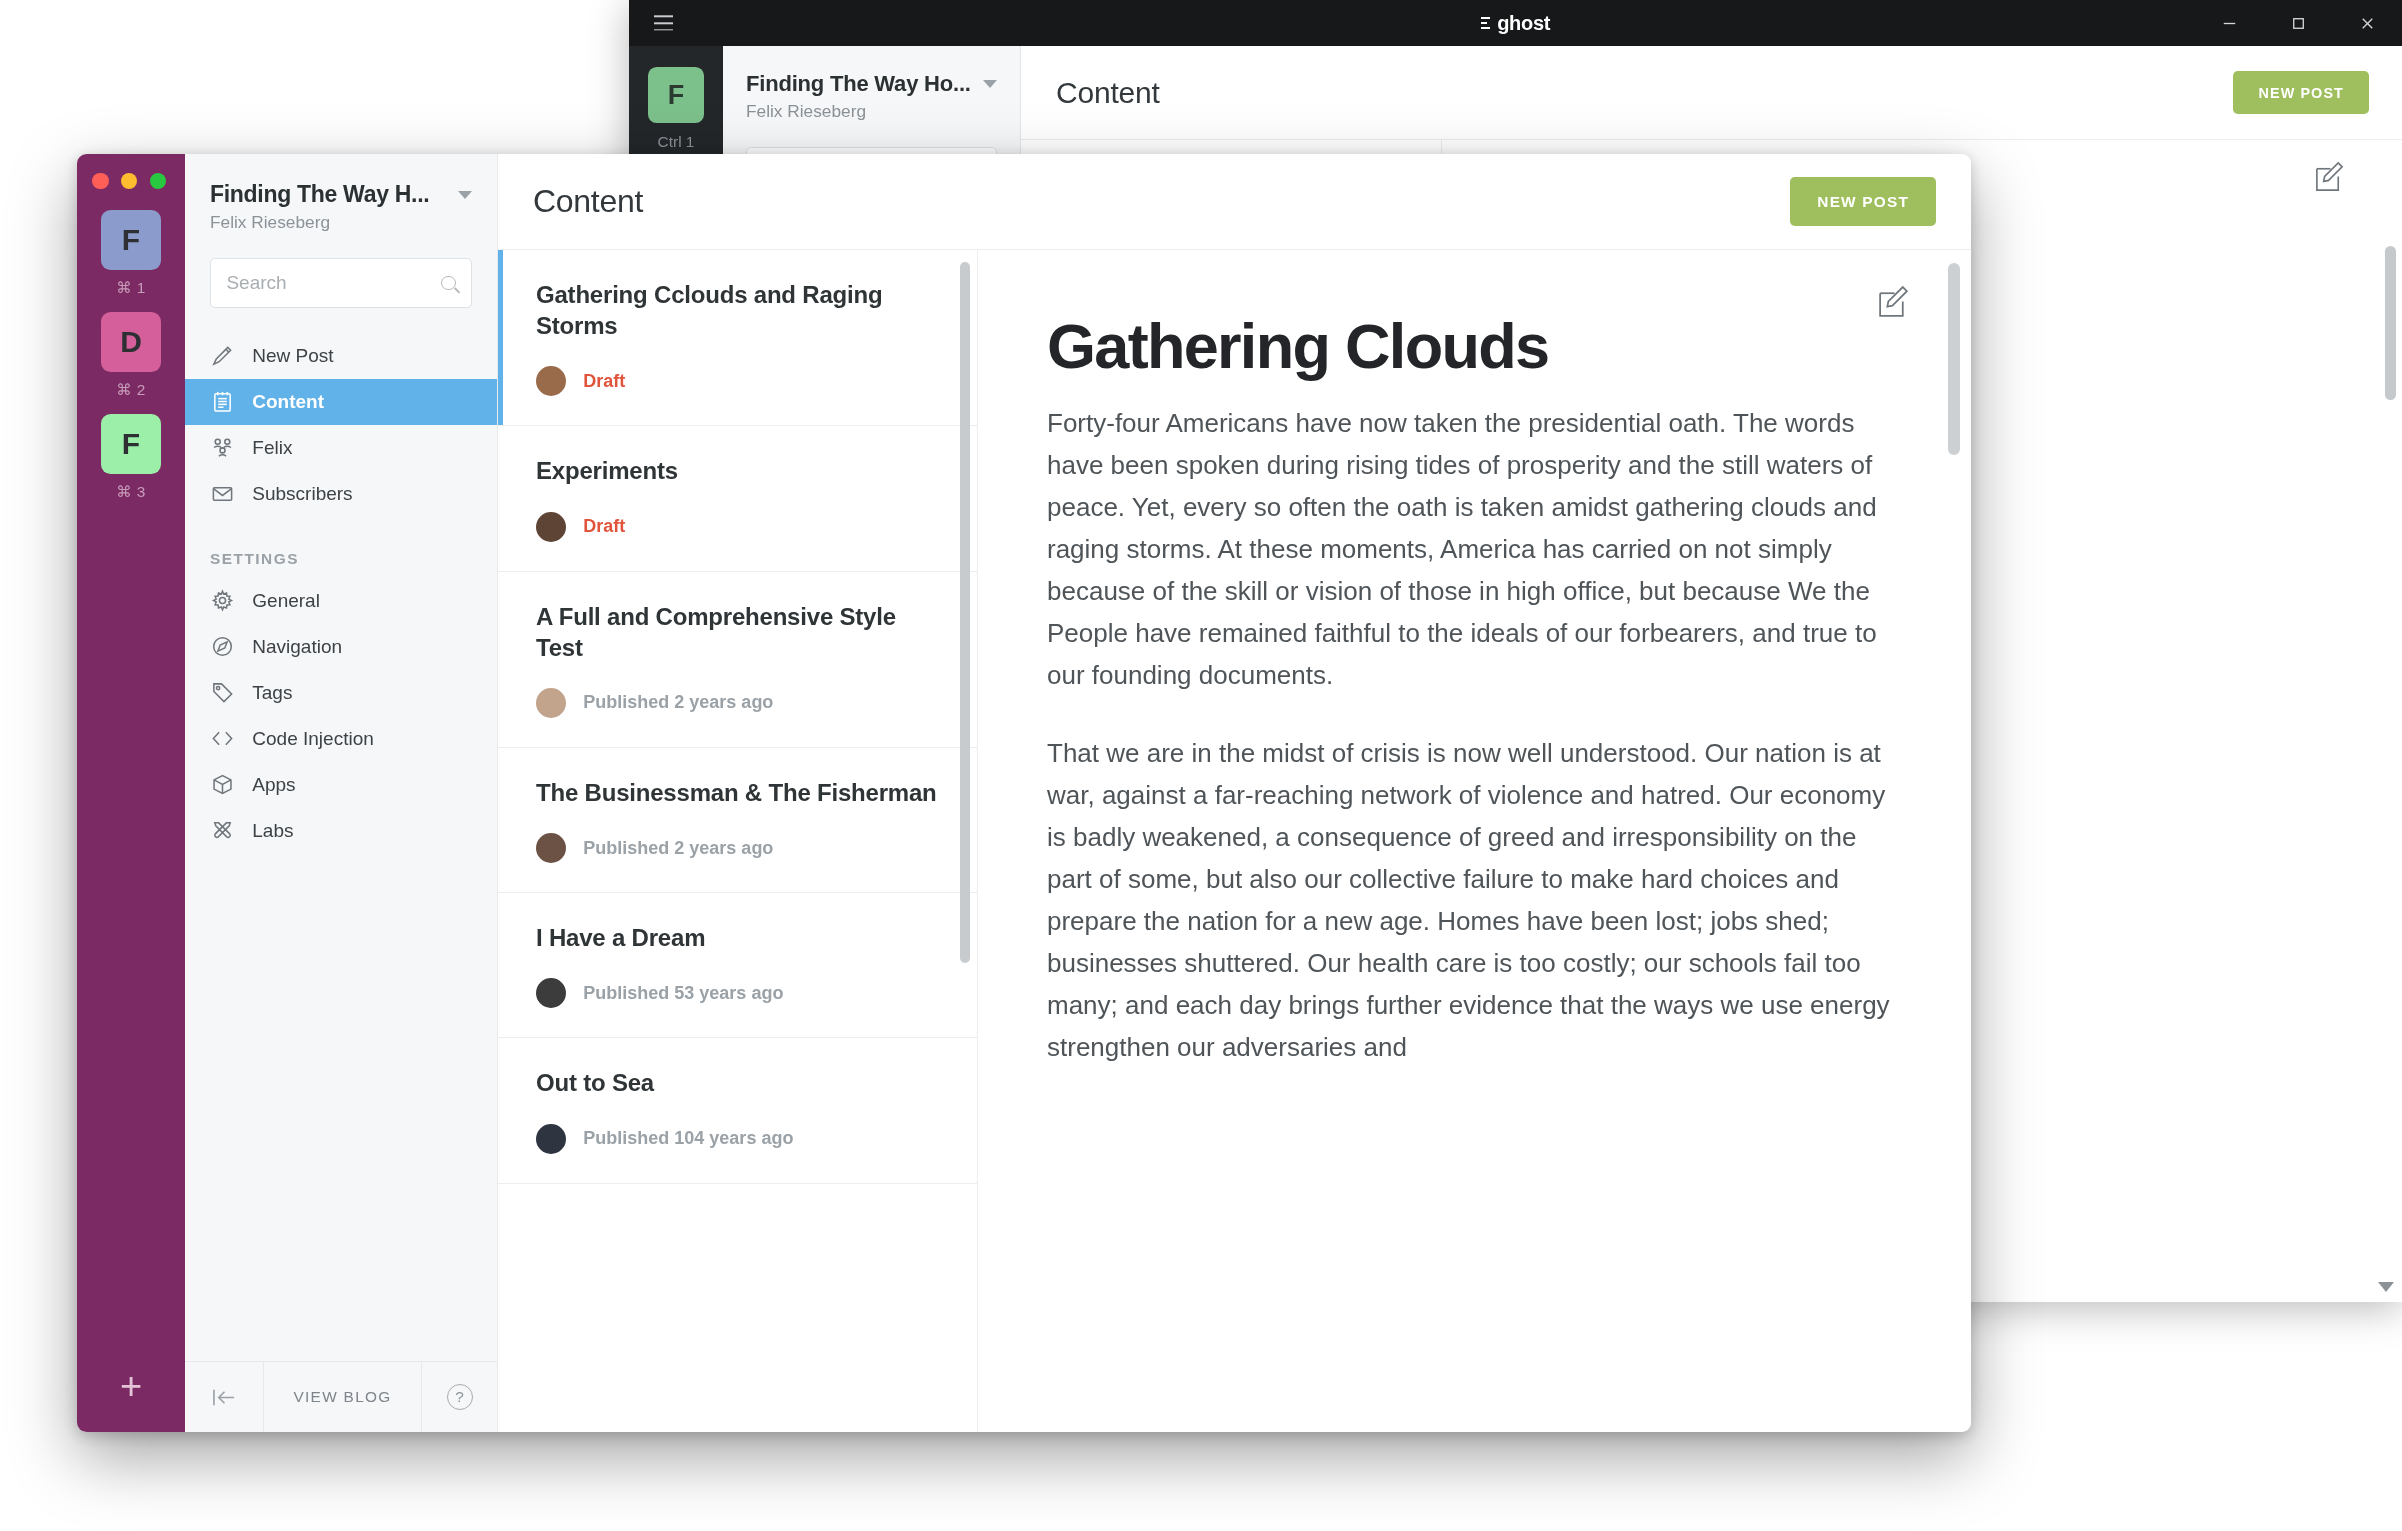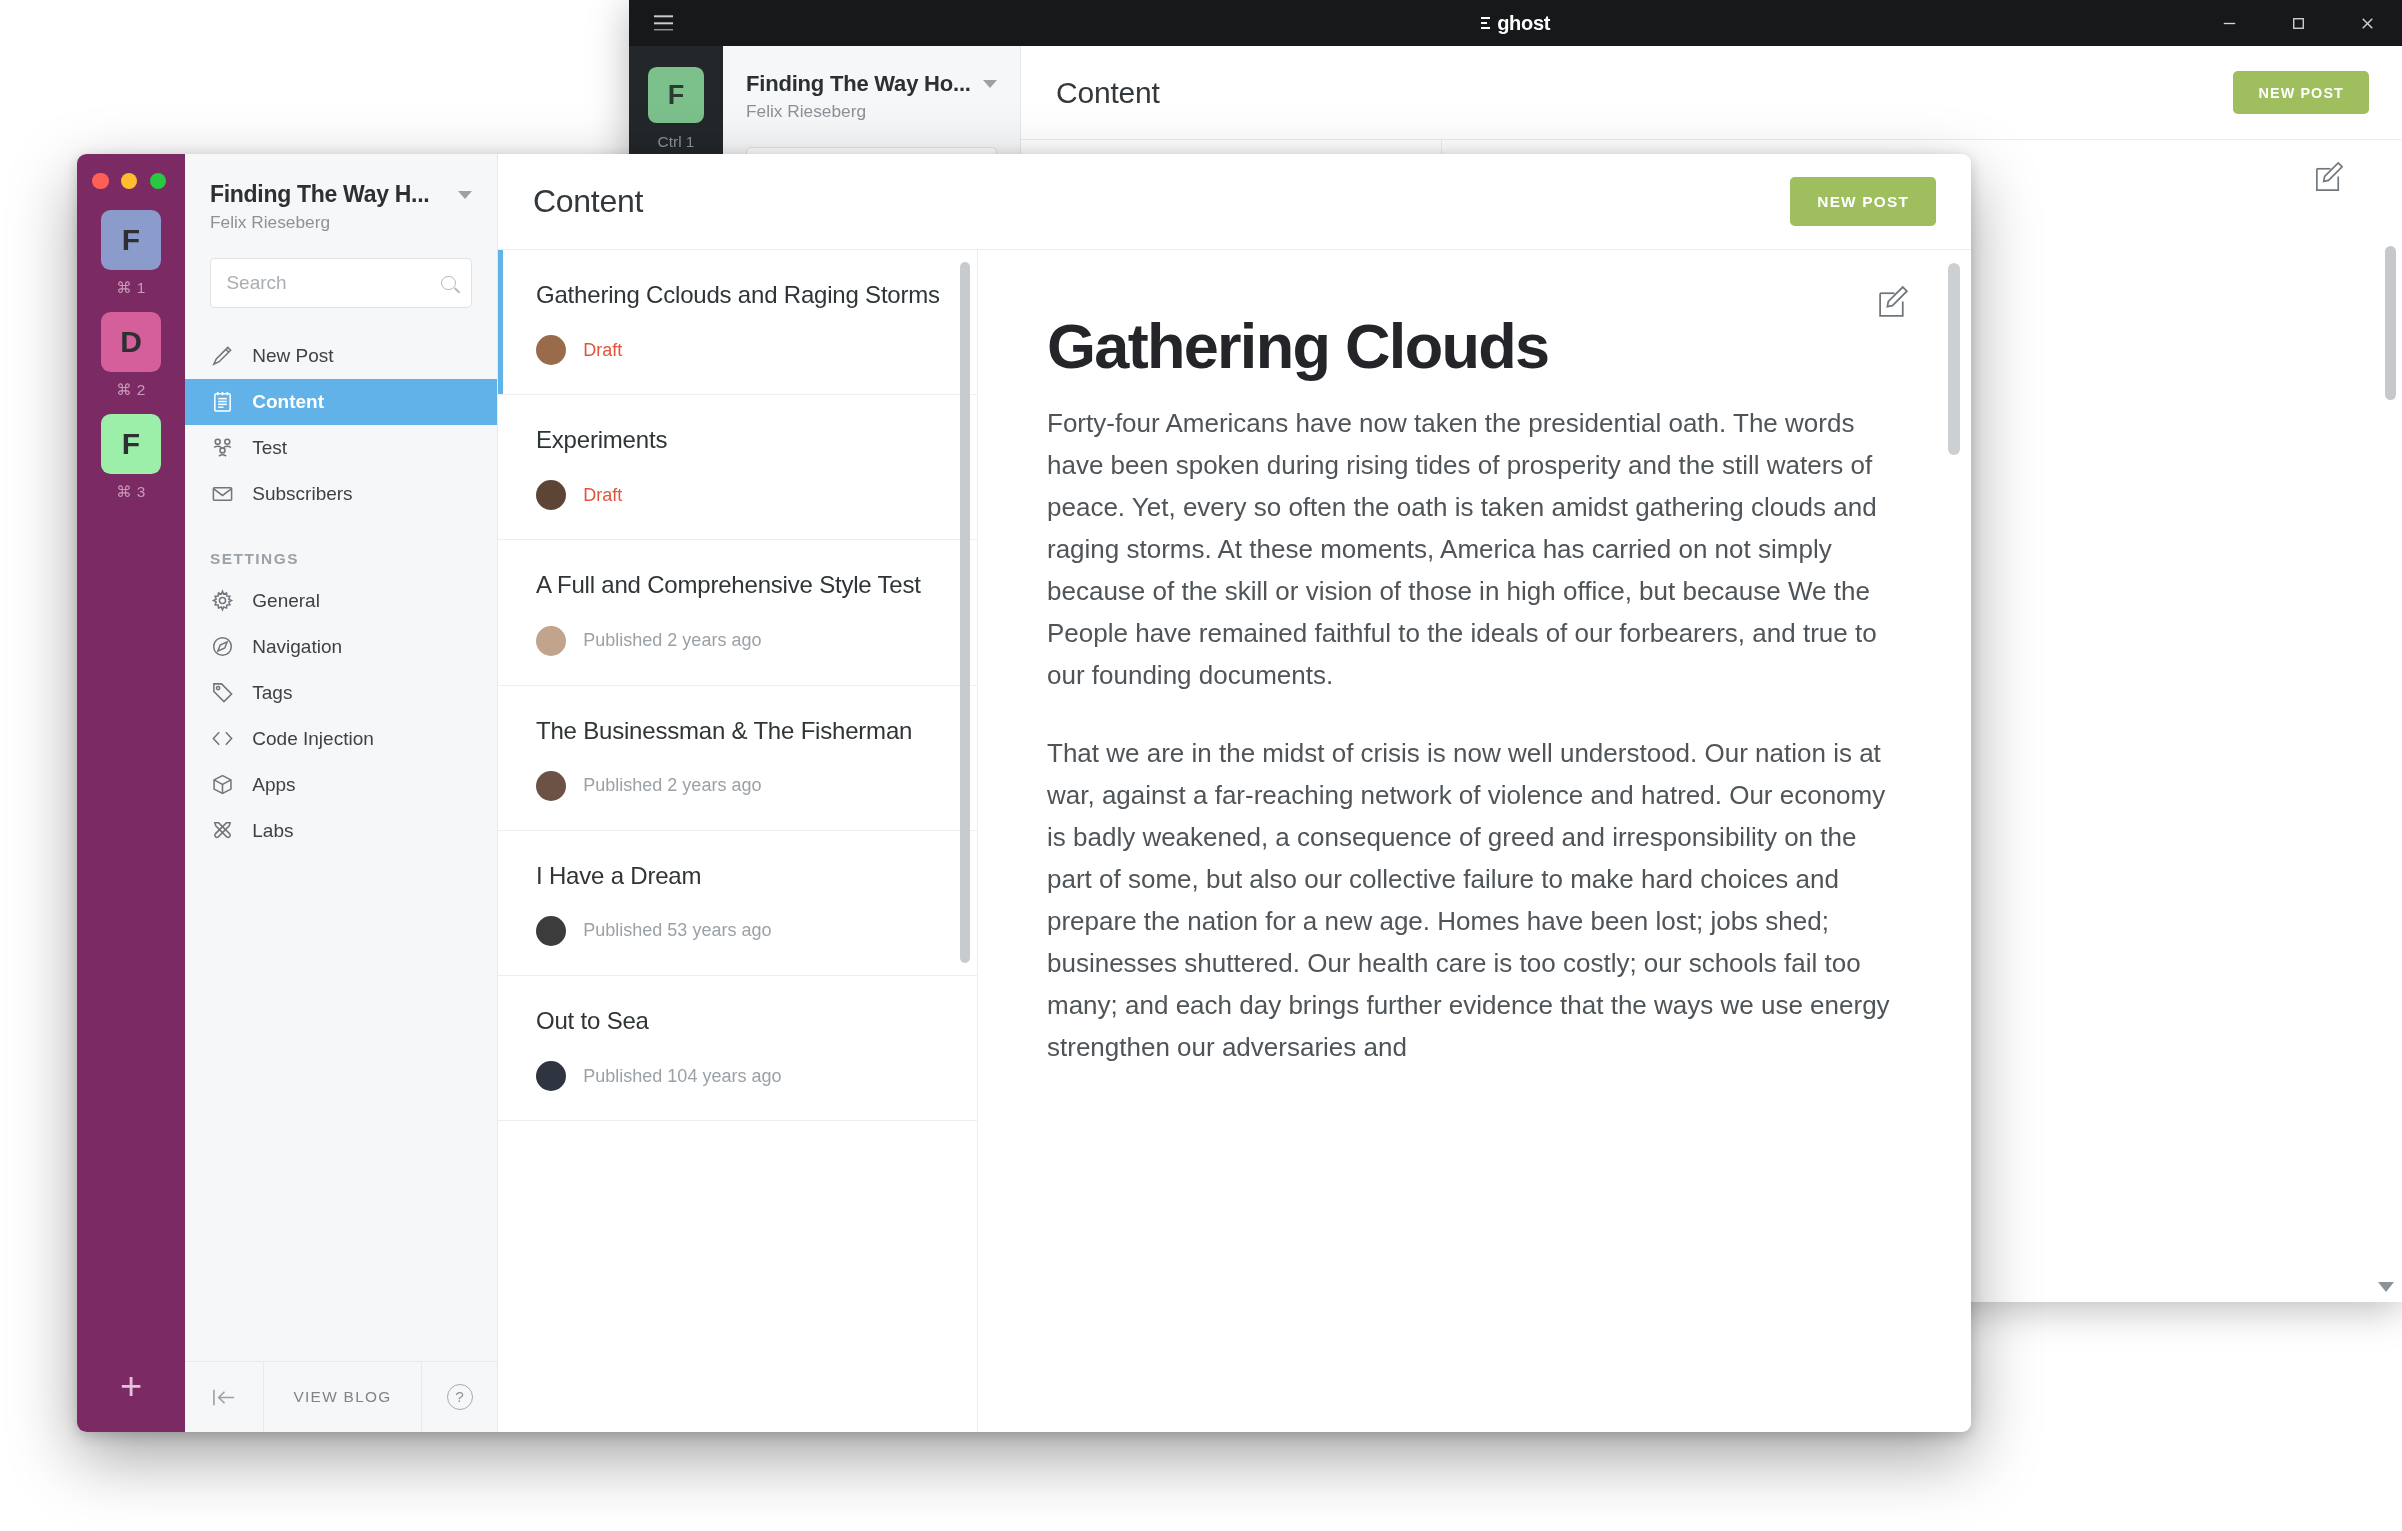--- a/index.html
+++ b/index.html
@@ -162,21 +162,21 @@
   }
   .fg-main-title { font-size: 32px; color:#33383c; letter-spacing:-0.3px; }
   .fg-newpost {
     background:#9fbf5e; color:#fff; border-radius:4.8px; padding: 15.4px 27px;
     font-size:15.4px; letter-spacing:1.2px; font-weight:700;
   }
   .fg-split { display:flex; flex:1; min-height:0; }
 
   
   .fg-list { width: 480px; border-right:1px solid #ebedee; position:relative; overflow:hidden; background:#fff; }
-  .post-item { padding: 29px 33px 29px 38px; border-bottom:1px solid #eceeef; position:relative; }
+  .post-item { padding: 29px 33px 29px 38px; border-bottom:1px solid #eceeef; position:relative;font-weight:bold; }
   .post-item.selected::before {
     content:''; position:absolute; left:0; top:0; bottom:0; width:4.8px; background:#61b2e8;
   }
   .post-title { font-size: 24px; color:#2f3437; line-height:1.3; letter-spacing:-0.2px; }
   .post-meta { display:flex; align-items:center; gap:17.3px; margin-top: 25px; }
   .avatar { width: 30px; height:30px; border-radius:50%; flex:0 0 30px; background:#b9b9b9; }
   .post-status { font-size:18px; color:#9aa1a7; }
   .post-status.draft { color:#e0543c; }
   .list-scrollbar { position:absolute; right:6.7px; top:11.5px; width:10.6px; bottom:11.5px; }
   .list-thumb { position:absolute; top:0; width:10.6px; height:701px; background:#c8cbcd; border-radius:5.8px; }
@@ -386,21 +386,21 @@
           <span class="fg-nav-icon">
             <svg class="ic" width="23" height="23" viewBox="0 0 24 24">
               <circle cx="7" cy="6" r="2.6"></circle>
                 <path d="M3.2 12 Q7 9.3 10.8 12"></path>
               <circle cx="17" cy="6" r="2.6"></circle>
                 <path d="M13.2 12 Q17 9.3 20.8 12"></path>
               <circle cx="12" cy="15" r="2.6"></circle>
                 <path d="M8.2 21 Q12 18.3 15.8 21"></path>
             </svg>
           </span>
-          <span>Test</span>
+          <span>Felix</span>
         </div>
 
         <div class="fg-nav-item">
           <span class="fg-nav-icon">
             <svg class="ic" width="23" height="23" viewBox="0 0 24 24">
               <rect x="2.5" y="6" width="19" height="13" rx="1"></rect>
               <path d="M2.5 6.8 L12 14 L21.5 6.8"></path>
             </svg>
           </span>
           <span>Subscribers</span>

